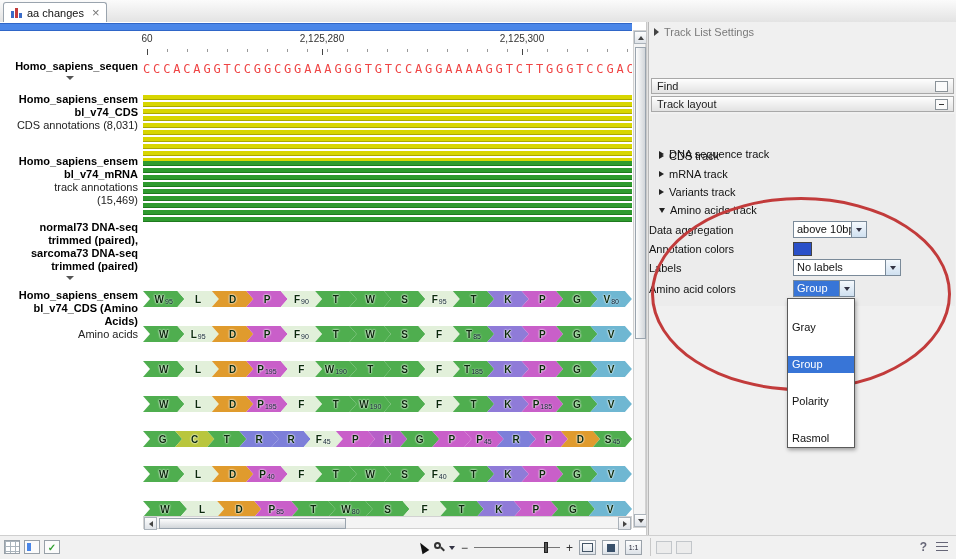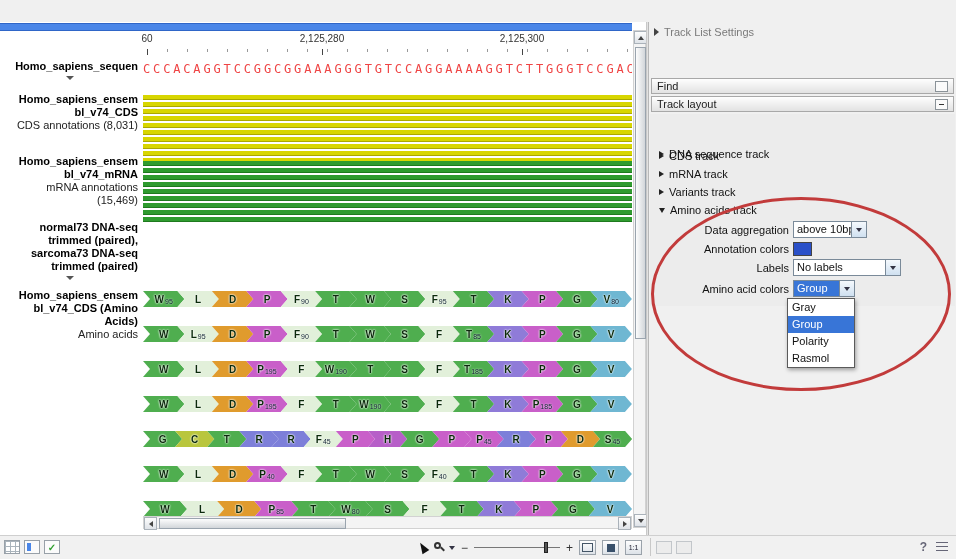--- a/index.html
+++ b/index.html
@@ -59,28 +59,28 @@
   .tri-d.xs{border-left-width:3px;border-right-width:3px;border-top-width:4px;border-top-color:#334;}
   .gbar{position:absolute;left:2px;right:2px;height:16px;background:linear-gradient(#fefefe,#e2e2e2);border:1px solid #a8a8a8;display:flex;align-items:center;padding:0 5px;color:#222;box-sizing:border-box;}
   .gbar .sp{flex:1;}
   .dockicon{width:11px;height:9px;border:1px solid #8a9298;background:#fafafa;}
   .collicon{width:11px;height:9px;border:1px solid #8a9298;background:#fafafa;display:flex;align-items:center;justify-content:center;}
   .collicon::after{content:"";width:5px;height:1px;background:#333;}
   #tl-expanded{position:absolute;left:1px;right:1px;top:92px;height:192px;background:#ececec;}
   .litem{position:absolute;left:10px;height:16px;display:flex;align-items:center;gap:5px;color:#111;}
   .ltext{font-size:11px;}
   .frow{position:absolute;left:0;right:0;height:17px;}
-  .flabel{position:absolute;left:0;top:3px;width:140px;text-align:right;font-size:11px;color:#111;}
+  .flabel{position:absolute;left:0;top:3px;width:140px;text-align:left;font-size:11px;color:#111;}
   .combo{position:absolute;left:144px;top:0;height:17px;background:#fff;border:1px solid #7a8a99;display:flex;box-sizing:border-box;}
   .cval{flex:1;font-size:11px;line-height:15px;padding:0 3px;white-space:nowrap;overflow:hidden;}
   .combo.focused .cval{background:#3875d7;color:#fff;}
   .cbtn{width:14px;border-left:1px solid #7a8a99;background:linear-gradient(#f5f9fd,#cfe0f0);display:flex;align-items:center;justify-content:center;}
   .cswatch{position:absolute;left:144px;top:2px;width:17px;height:12px;border:1px solid #444;}
   #dropdown{position:absolute;left:138px;top:276px;width:66px;background:#fff;border:1px solid #5a5a5a;box-shadow:1px 2px 4px rgba(0,0,0,.35);z-index:40;}
-  .opt{height:17px;line-height:17px;padding-left:4px;font-size:11px;color:#111;}
+  .opt{height:17px;line-height:17px;padding-left:4px;font-size:11px;color:#111;margin-top:20px;}
   .opt.sel{color:#fff;}
   #red-oval{position:absolute;left:2px;top:175px;width:294px;height:188px;border:3px solid #c23b3b;border-radius:50%;pointer-events:none;z-index:30;}
   
   #statusbar{position:absolute;left:0;top:535px;width:956px;height:24px;background:#f1f1f1;border-top:1px solid #cfcfcf;box-sizing:border-box;}
   .sb-left{position:absolute;left:4px;top:4px;display:flex;gap:4px;}
   .sbicon{width:16px;height:14px;border:1px solid #98a0a8;background:#fbfbfb;display:flex;align-items:center;justify-content:center;box-sizing:border-box;}
   .sbicon.grid{background-image:linear-gradient(#aab4bc 1px,transparent 1px),linear-gradient(90deg,#aab4bc 1px,transparent 1px);background-size:5px 5px;background-color:#fff;}
   .sbicon.panel::after{content:"";width:4px;height:8px;background:#4a86e8;margin-right:6px;}
   .sbicon.check{color:#2e9e2e;font-size:10px;font-weight:bold;}
   .sb-zoom{position:absolute;right:314px;top:4px;display:flex;align-items:center;gap:6px;}
@@ -100,20 +100,31 @@
   .gicon{width:14px;height:11px;border:1px solid #c2c6ca;background:#ececec;}
   .sb-right{position:absolute;right:8px;top:4px;display:flex;align-items:center;gap:9px;}
   .help{color:#667;font-weight:bold;font-size:12px;}
   .menuicon{width:12px;height:10px;background-image:repeating-linear-gradient(#667 0 1px,transparent 1px 4px);}
 </style>
 </head>
 <body>
 
 <div id="app">
 
+  <div id="tabbar">
+    <div id="tab">
+      <span class="tabicon">
+          <i></i>
+          <i></i>
+          <i></i>
+        </span>
+      <span>aa changes</span>
+      <span class="tabclose">×</span>
+    </div>
+  </div>
 
   <div id="leftview">
     <div id="bluestrip" style="background: rgb(74, 134, 232);"></div>
     <div id="ruler">
         <div class="rlabel" style="left: 147px;">60</div>
         <div class="rlabel" style="left: 322px;">2,125,280</div>
         <div class="rlabel" style="left: 522px;">2,125,300</div>
       </div>
     <div id="ticks">
         <div class="tick" style="left: 147px;"></div>
@@ -151,21 +162,21 @@
           <div class="tcaret"></div>
         </div>
         <div class="tlabel" style="top: 71px;">
           <div class="tname">Homo_sapiens_ensem</div>
           <div class="tname">bl_v74_CDS</div>
           <div class="tsub">CDS annotations (8,031)</div>
         </div>
         <div class="tlabel" style="top: 133px;">
           <div class="tname">Homo_sapiens_ensem</div>
           <div class="tname">bl_v74_mRNA</div>
-          <div class="tsub">mRNA annotations</div>
+          <div class="tsub">track annotations</div>
           <div class="tsub">(15,469)</div>
         </div>
         <div class="tlabel" style="top: 199px;">
           <div class="tname">normal73 DNA-seq</div>
           <div class="tname">trimmed (paired),</div>
           <div class="tname">sarcoma73 DNA-seq</div>
           <div class="tname">trimmed (paired)</div>
           <div class="tcaret"></div>
         </div>
         <div class="tlabel" style="top: 267px;">

